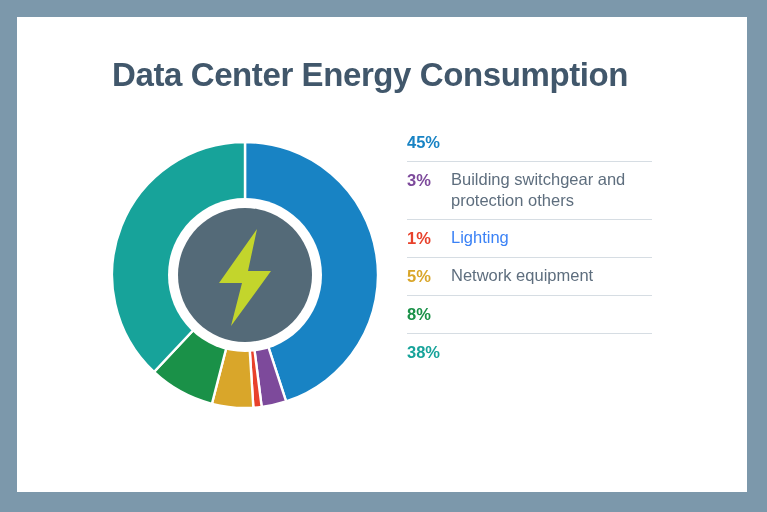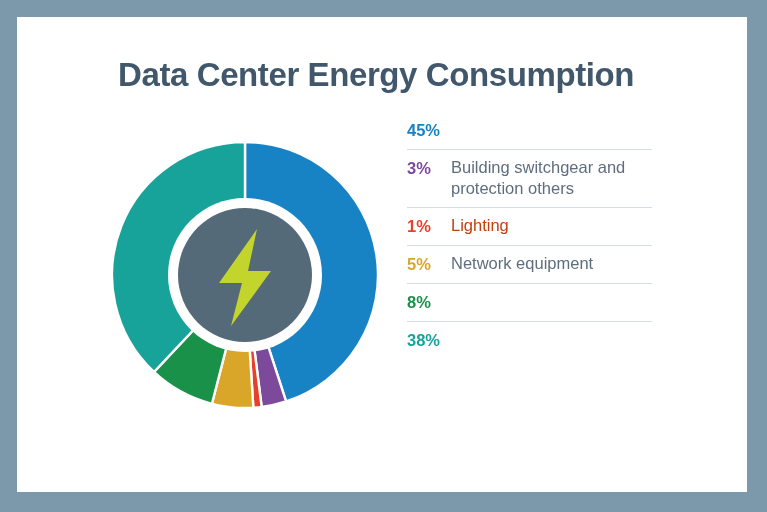--- a/index.html
+++ b/index.html
@@ -24,21 +24,21 @@
   #panel {
     position: relative;
     width: 100%;
     height: 100%;
     background: #ffffff;
     box-sizing: border-box;
     overflow: hidden;
   }
   #page-title {
     position: absolute;
-    left: 101px;
+    left: 95px;
     top: 39px;
     font-size: 33px;
     font-weight: bold;
     color: #41576b;
     letter-spacing: -0.4px;
     white-space: nowrap;
   }
   #donut-wrap {
     position: absolute;
     left: 83px;
@@ -47,21 +47,21 @@
     height: 290px;
   }
   #donut-svg {
     display: block;
     width: 290px;
     height: 290px;
   }
   #legend {
     position: absolute;
     left: 390px;
-    top: 95px;
+    top: 107px;
     width: 245px;
   }
   .legend-row {
     display: flex;
     align-items: flex-start;
     padding: 7px 0 8px 0;
     border-bottom: 1.6px solid #d6dde3;
   }
   .legend-row.last {
     border-bottom: none;
@@ -109,21 +109,21 @@
     <div id="legend">
         <div class="legend-row" style="border-bottom-color: rgb(214, 221, 227);">
           <span class="legend-pct" style="color: rgb(24, 131, 196);">45%</span>
         </div>
         <div class="legend-row" style="border-bottom-color: rgb(214, 221, 227);">
           <span class="legend-pct" style="color: rgb(125, 74, 155);">3%</span>
           <span class="legend-label" style="color: rgb(94, 110, 126);">Building switchgear and protection others</span>
         </div>
         <div class="legend-row" style="border-bottom-color: rgb(214, 221, 227);">
           <span class="legend-pct" style="color: rgb(232, 65, 43);">1%</span>
-          <span class="legend-label" style="color: #c2410c;">Lighting</span>
+          <span class="legend-label" style="color: #3b82f6;">Lighting</span>
         </div>
         <div class="legend-row" style="border-bottom-color: rgb(214, 221, 227);">
           <span class="legend-pct" style="color: rgb(217, 166, 42);">5%</span>
           <span class="legend-label" style="color: rgb(94, 110, 126);">Network equipment</span>
         </div>
         <div class="legend-row" style="border-bottom-color: rgb(214, 221, 227);">
           <span class="legend-pct" style="color: rgb(26, 145, 72);">8%</span>
         </div>
         <div class="legend-row last" style="border-bottom-color: rgb(214, 221, 227); flex-direction: column;">
           <span class="legend-pct" style="color: rgb(23, 163, 154);">38%</span>

